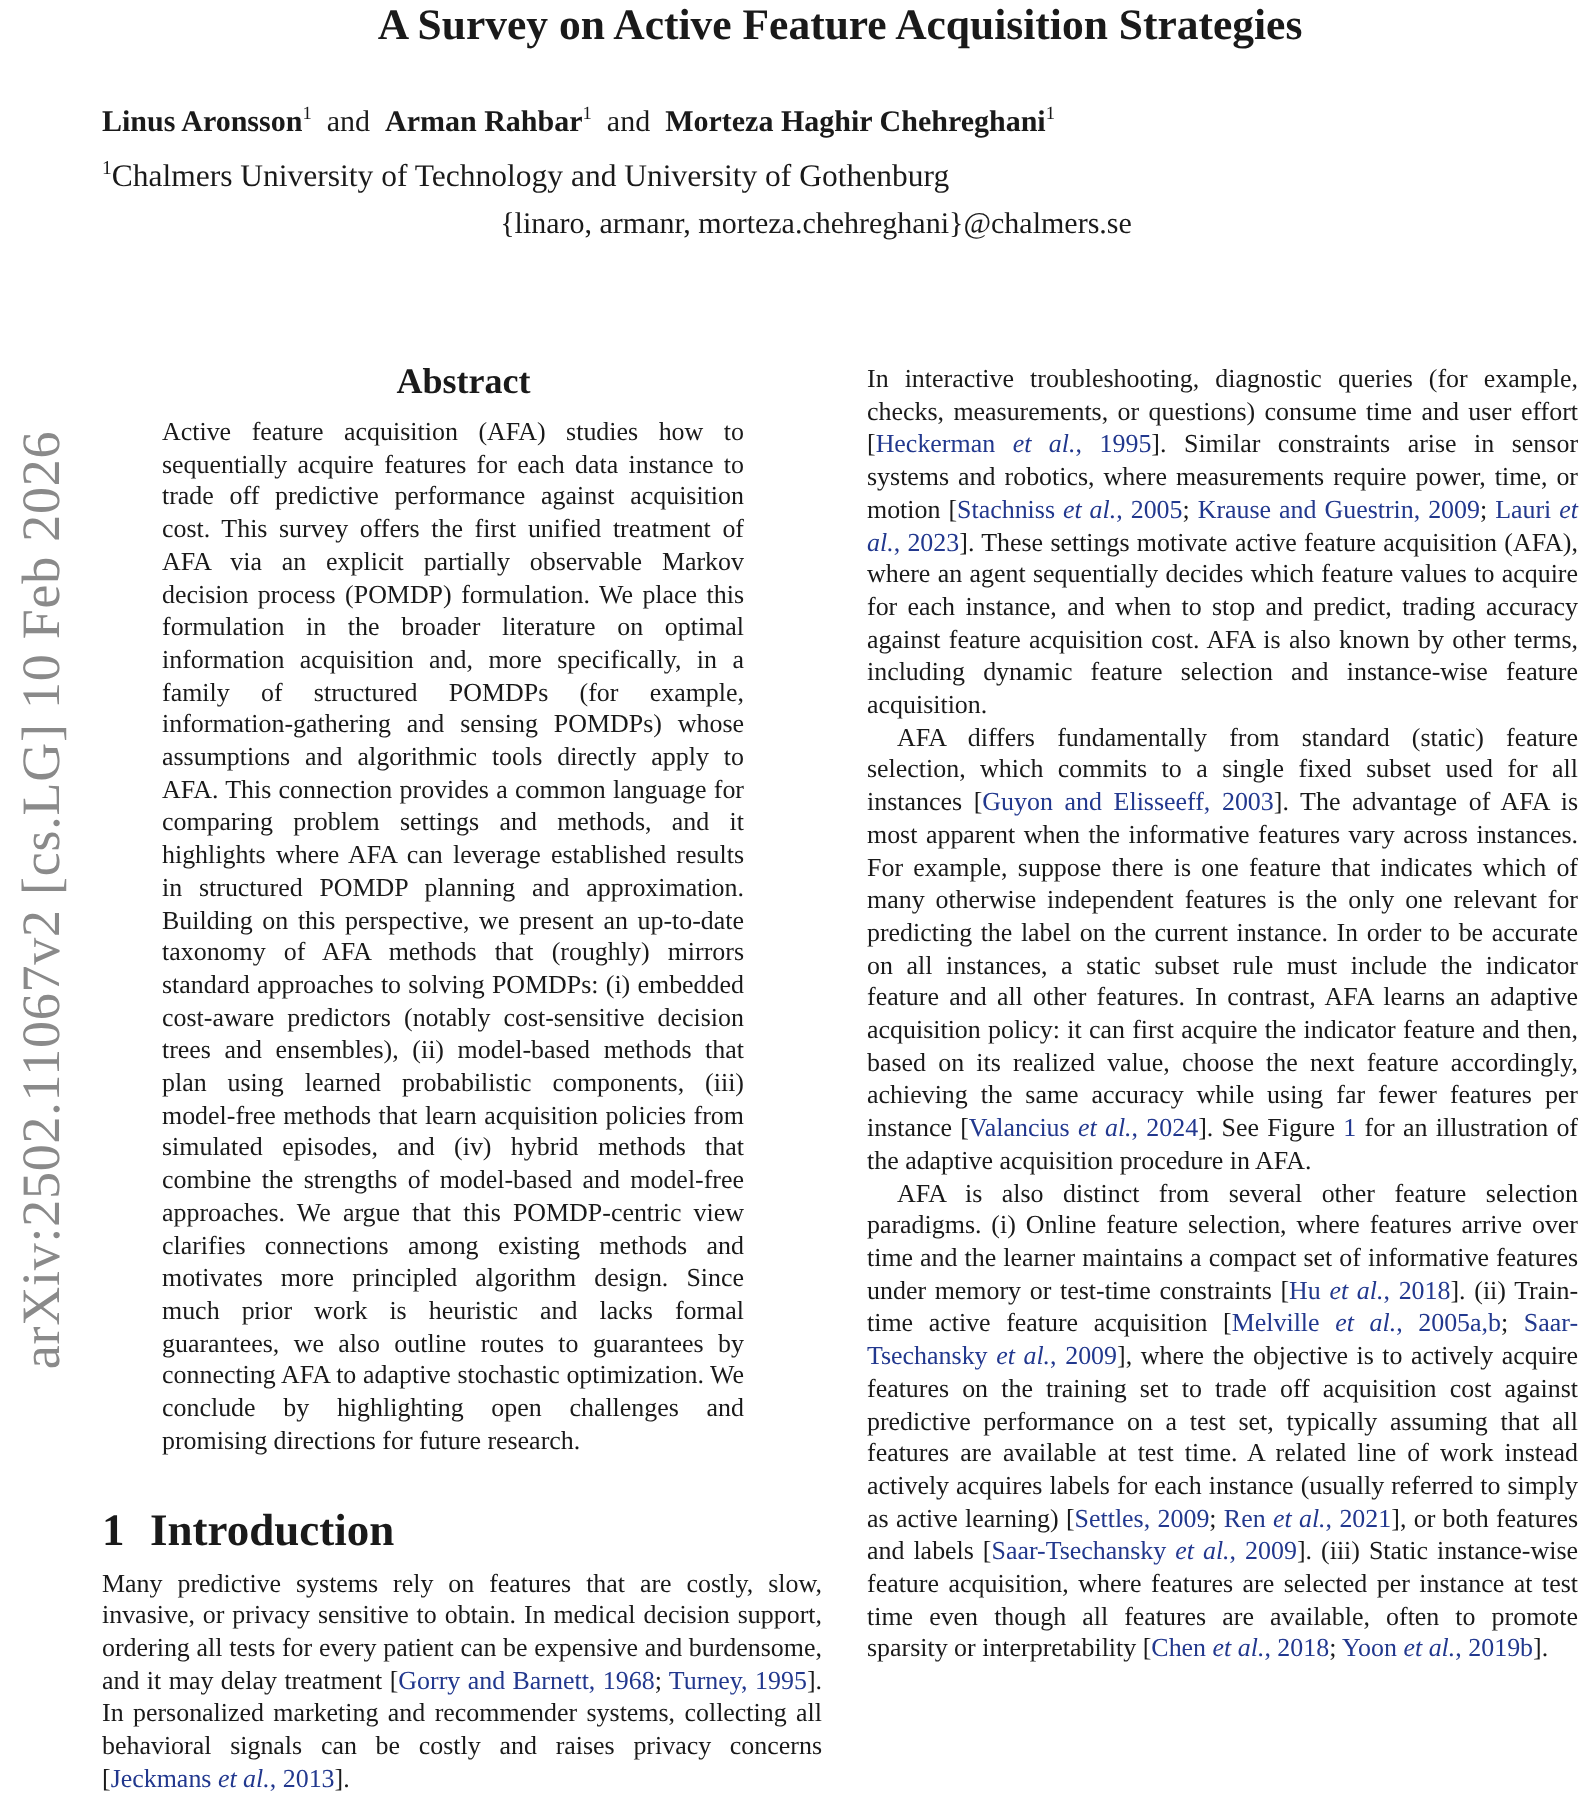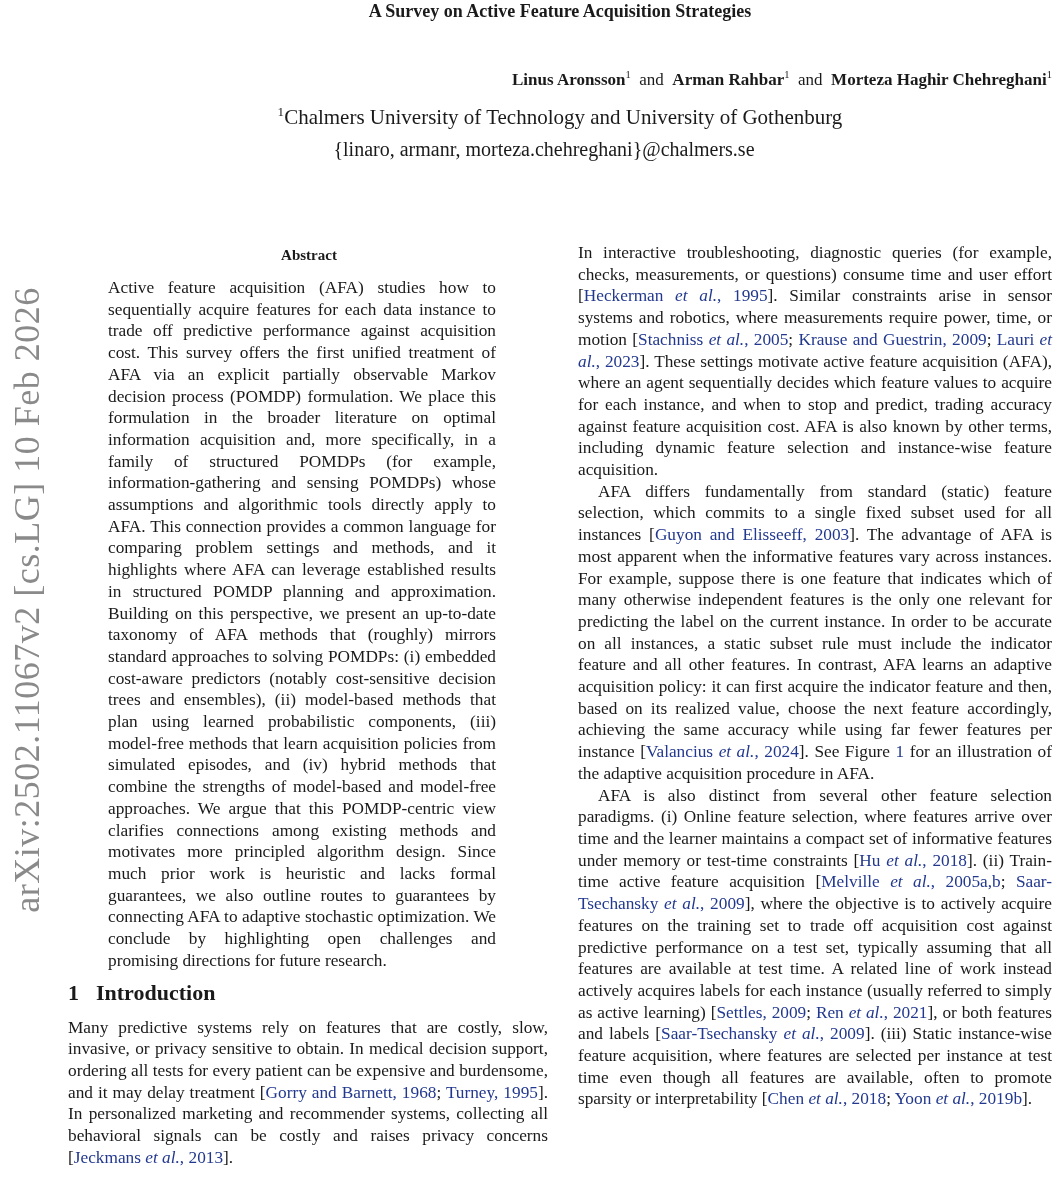--- a/index.html
+++ b/index.html
@@ -23,57 +23,56 @@
     top:600px;left:27px;
     transform:translate(-50%,-50%) rotate(-90deg);
     white-space:nowrap;
     font-size:36px;
     letter-spacing:0.5px;
     color:var(--watermark);
   }
   .title{
     position:absolute;top:1px;left:68px;width:984px;
     text-align:center;
-    font-size:18px;font-weight:bold;
+    font-size:29px;font-weight:bold;
   }
   .authors{
     position:absolute;top:70px;left:68px;width:984px;
-    text-align:right;
-    font-size:17px;
+    text-align:left;
+    font-size:20px;
   }
   .affiliation{
     position:absolute;top:105px;left:68px;width:984px;
-    text-align:center;
     font-size:21px;
   }
   .email{
     position:absolute;top:138px;left:52px;width:984px;
     text-align:center;
     font-size:20px;
   }
   .col{
     position:absolute;top:242px;
     font-size:17.3px;line-height:21.7px;
     text-align:justify;
     hyphens:auto;-webkit-hyphens:auto;
   }
   .col-left{left:68px;width:480px;}
   .col-right{left:578px;width:474px;}
   .abs-head{
-    font-size:15px;font-weight:bold;line-height:26px;
+    font-size:24px;font-weight:bold;line-height:26px;
     text-align:center;
     margin:0 38px 9px 40px;
   }
   .abs-body{
     margin:0 52px 0 40px;
   }
   .sec-head{
-    font-size:22px;font-weight:bold;line-height:26px;
+    font-size:30px;font-weight:bold;line-height:26px;
     text-align:left;
-    margin-top:8px;margin-bottom:11px;
+    margin-top:36px;margin-bottom:11px;
   }
   .sec-num{margin-right:17px;}
   .body-par{margin:0;}
   .body-par.indent{text-indent:20px;}
   
   .sg-t{}
   .sg-b{font-weight:bold;}
   .sg-i{}
   .sg-c{color:var(--cite);}
   .sg-ci{color:var(--cite);font-style:italic;}

